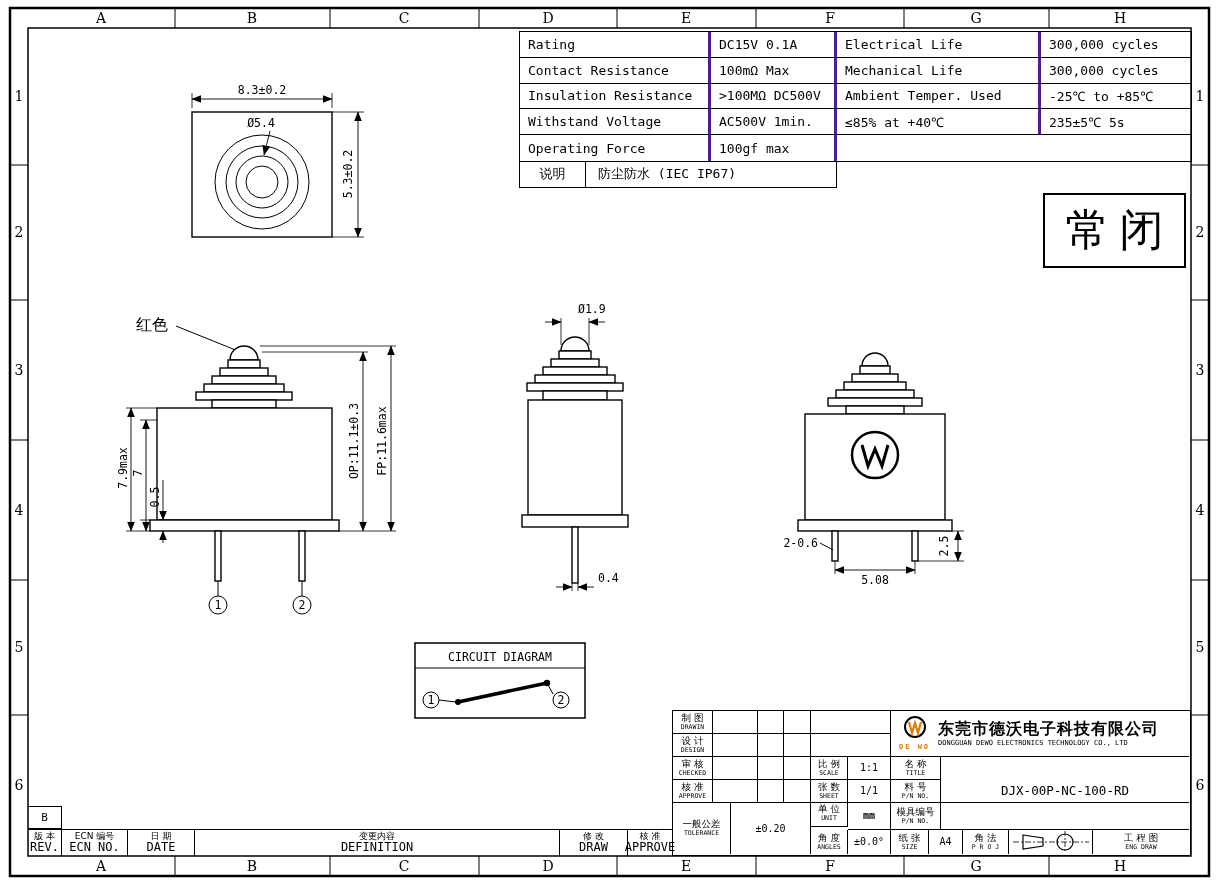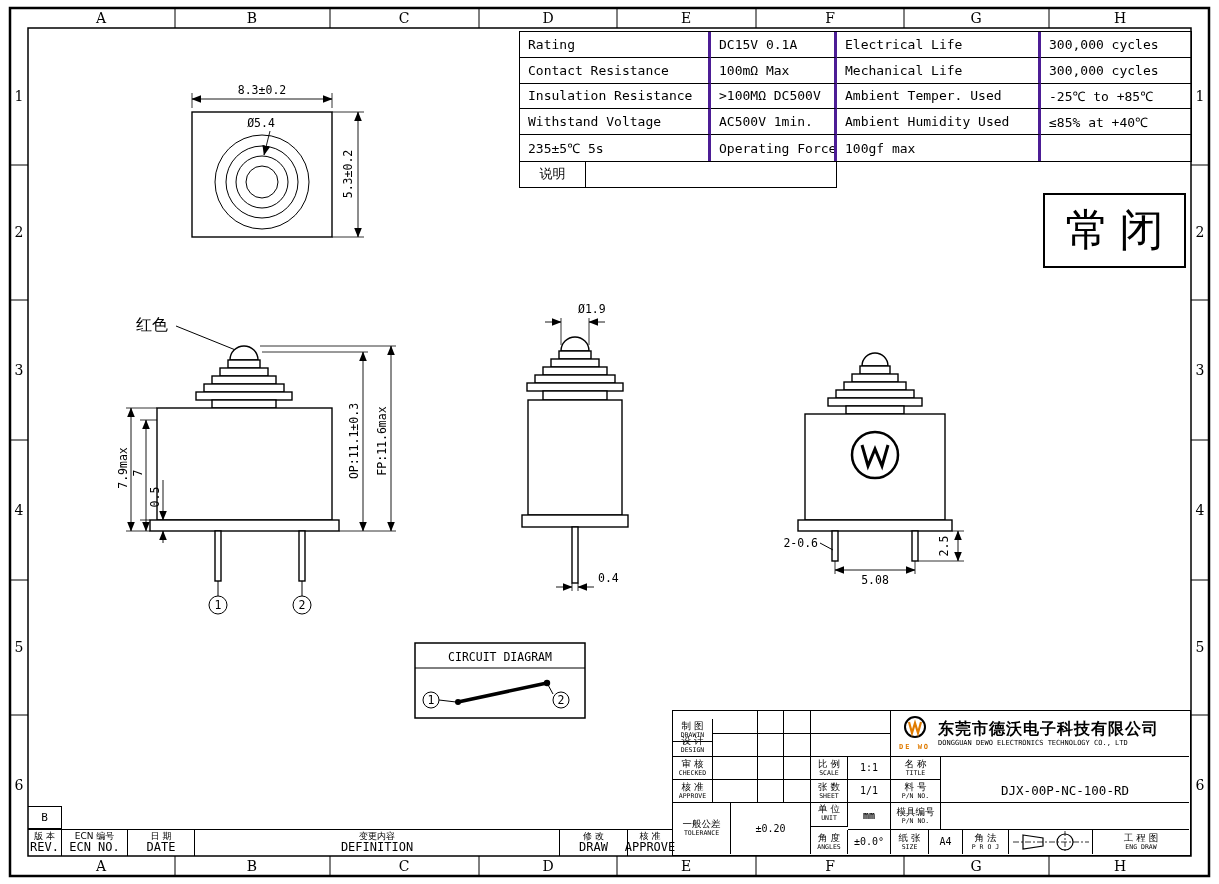--- a/index.html
+++ b/index.html
@@ -236,36 +236,36 @@
   <div class="c">Contact Resistance</div>
   <div class="c">100mΩ Max</div>
   <div class="c">Mechanical Life</div>
   <div class="c">300,000 cycles</div>
   <div class="c">Insulation Resistance</div>
   <div class="c">&gt;100MΩ DC500V</div>
   <div class="c">Ambient Temper. Used</div>
   <div class="c">-25℃ to +85℃</div>
   <div class="c">Withstand Voltage</div>
   <div class="c">AC500V 1min.</div>
-  <div class="c">Ambient Humidity Used</div>
   <div class="c">≤85% at +40℃</div>
   <div class="c">235±5℃ 5s</div>
   <div class="c">Operating Force</div>
   <div class="c">100gf max</div>
 </div>
 <div class="noterow">
   <div class="nl">说明</div>
+  <div class="nv">防尘防水 (IEC IP67)</div>
 </div>
 
 <div class="state">
   <span>常闭</span>
 </div>
 
 <div class="tblock">
-  <div class="tb" style="left:0;top:8px;width:40px;height:23px">
+  <div class="tb" style="left:0;top:0;width:40px;height:23px">
     <span class="cn">制 图</span>
     <span class="en">DRAWIN</span>
   </div>
   <div class="tb" style="left:40px;top:0;width:45px;height:23px"></div>
   <div class="tb" style="left:85px;top:0;width:26px;height:23px"></div>
   <div class="tb" style="left:111px;top:0;width:27px;height:23px"></div>
   <div class="tb" style="left:0;top:23px;width:40px;height:23px">
     <span class="cn">设 计</span>
     <span class="en">DESIGN</span>
   </div>

